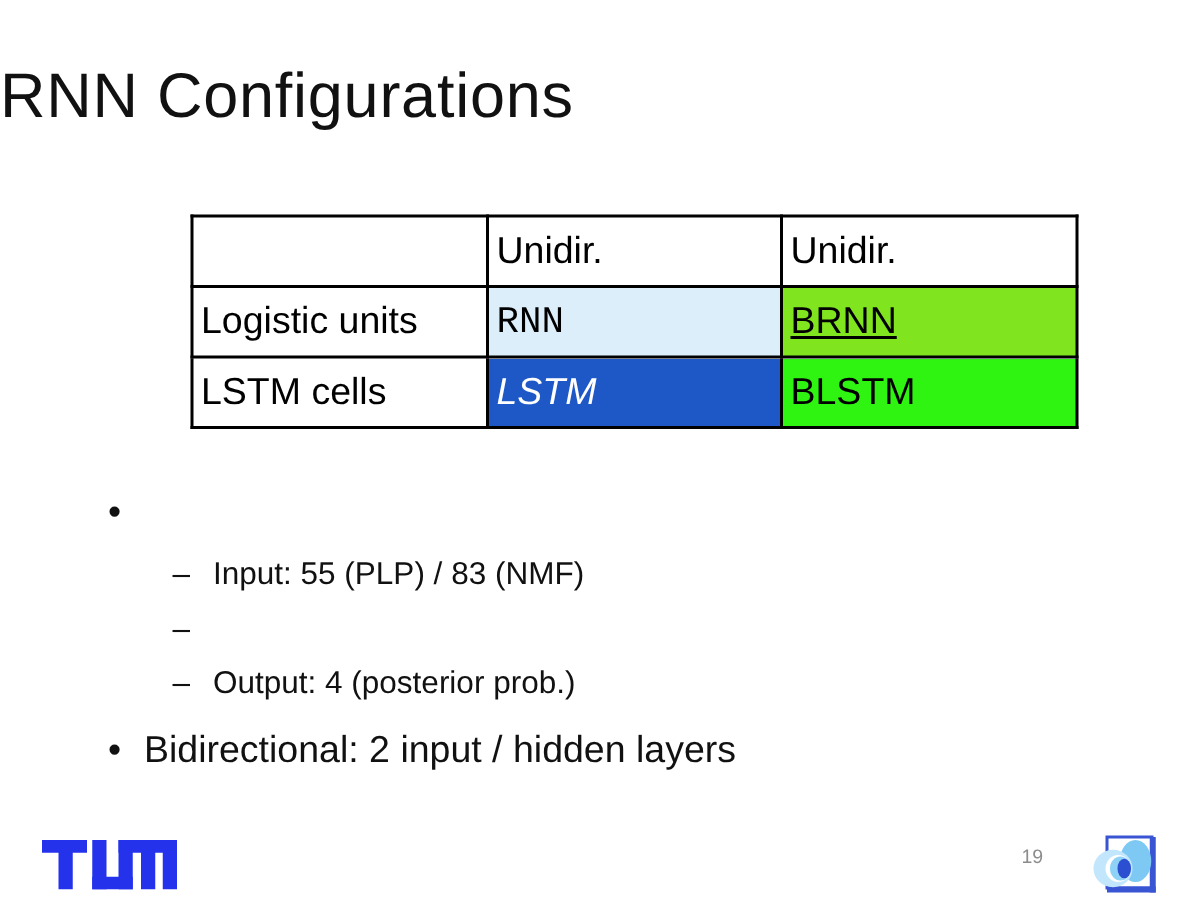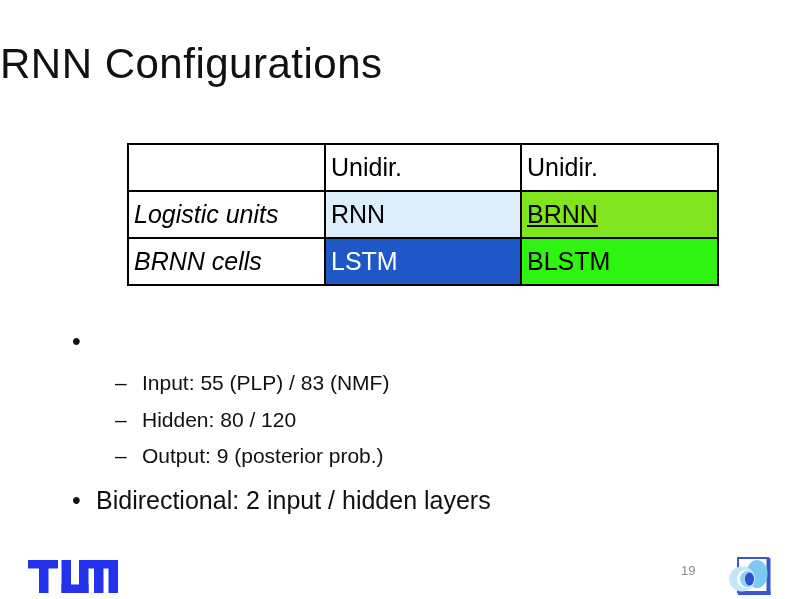--- a/index.html
+++ b/index.html
@@ -32,26 +32,26 @@
   }
   table.config-table td {
     border: 2px solid #000;
     height: 45px;
     font-size: 25px;
     padding: 0 20px 0 5px;
     vertical-align: middle;
     overflow: hidden;
     white-space: nowrap;
   }
-  td.col1 { width: 170px; font-style: italic; }
+  td.col1 { width: 170px; }
   td.col2 { width: 169px; }
   td.col3 { width: 170px; }
-  td.cell-rnn   { background: var(--rnn-bg);   border-right-color: #fff; border-bottom-color: #fff; }
+  td.cell-rnn   { background: var(--rnn-bg);   border-right-color: #fff; border-bottom-color: #fff; font-family: Liberation Mono, monospace; }
   td.cell-brnn  { background: var(--brnn-bg);  border-left-color:  #fff; border-bottom-color: #fff; text-decoration: underline; }
-  td.cell-lstm  { background: var(--lstm-bg);  color: #fff; border-right-color: #fff; border-top-color: #fff; }
+  td.cell-lstm  { background: var(--lstm-bg);  color: #fff; border-right-color: #fff; border-top-color: #fff; font-style: italic; }
   td.cell-blstm { background: var(--blstm-bg); color: #000000; border-left-color:  #fff; border-top-color: #fff; }
 
   .bullet-row {
     position: absolute;
     display: flex;
     align-items: flex-start;
     color: #111;
   }
   .bullet-row.level1 { left: 72px; font-size: 25px; }
   .bullet-row.level1 .marker { width: 24px; flex: 0 0 24px; }
@@ -98,41 +98,40 @@
         <td class="col1"></td>
         <td class="col2">Unidir.</td>
         <td class="col3">Unidir.</td>
       </tr>
       <tr>
         <td class="col1">Logistic units</td>
         <td class="col2 cell-rnn">RNN</td>
         <td class="col3 cell-brnn">BRNN</td>
       </tr>
       <tr>
-        <td class="col1">BRNN cells</td>
+        <td class="col1">LSTM cells</td>
         <td class="col2 cell-lstm">LSTM</td>
         <td class="col3 cell-blstm">BLSTM</td>
       </tr>
     </tbody>
   </table>
 
   <div class="bullet-row level1 b0">
     <span class="marker">•</span>
   </div>
   <div class="bullet-row level2 b1">
     <span class="marker">–</span>
     <span class="text">Input: 55 (PLP) / 83 (NMF)</span>
   </div>
   <div class="bullet-row level2 b2">
     <span class="marker">–</span>
-    <span class="text">Hidden: 80 / 120</span>
   </div>
   <div class="bullet-row level2 b3">
     <span class="marker">–</span>
-    <span class="text">Output: 9 (posterior prob.)</span>
+    <span class="text">Output: 4 (posterior prob.)</span>
   </div>
   <div class="bullet-row level1 b4">
     <span class="marker">•</span>
     <span class="text">Bidirectional: 2 input / hidden layers</span>
   </div>
 
   <svg class="tum-logo" viewBox="0 0 90 33" xmlns="http://www.w3.org/2000/svg" aria-hidden="true">
 
     <rect x="0" y="0" width="30" height="8.5" fill="var(--tum-blue)"></rect>
     <rect x="11" y="0" width="9.5" height="33" fill="var(--tum-blue)"></rect>

